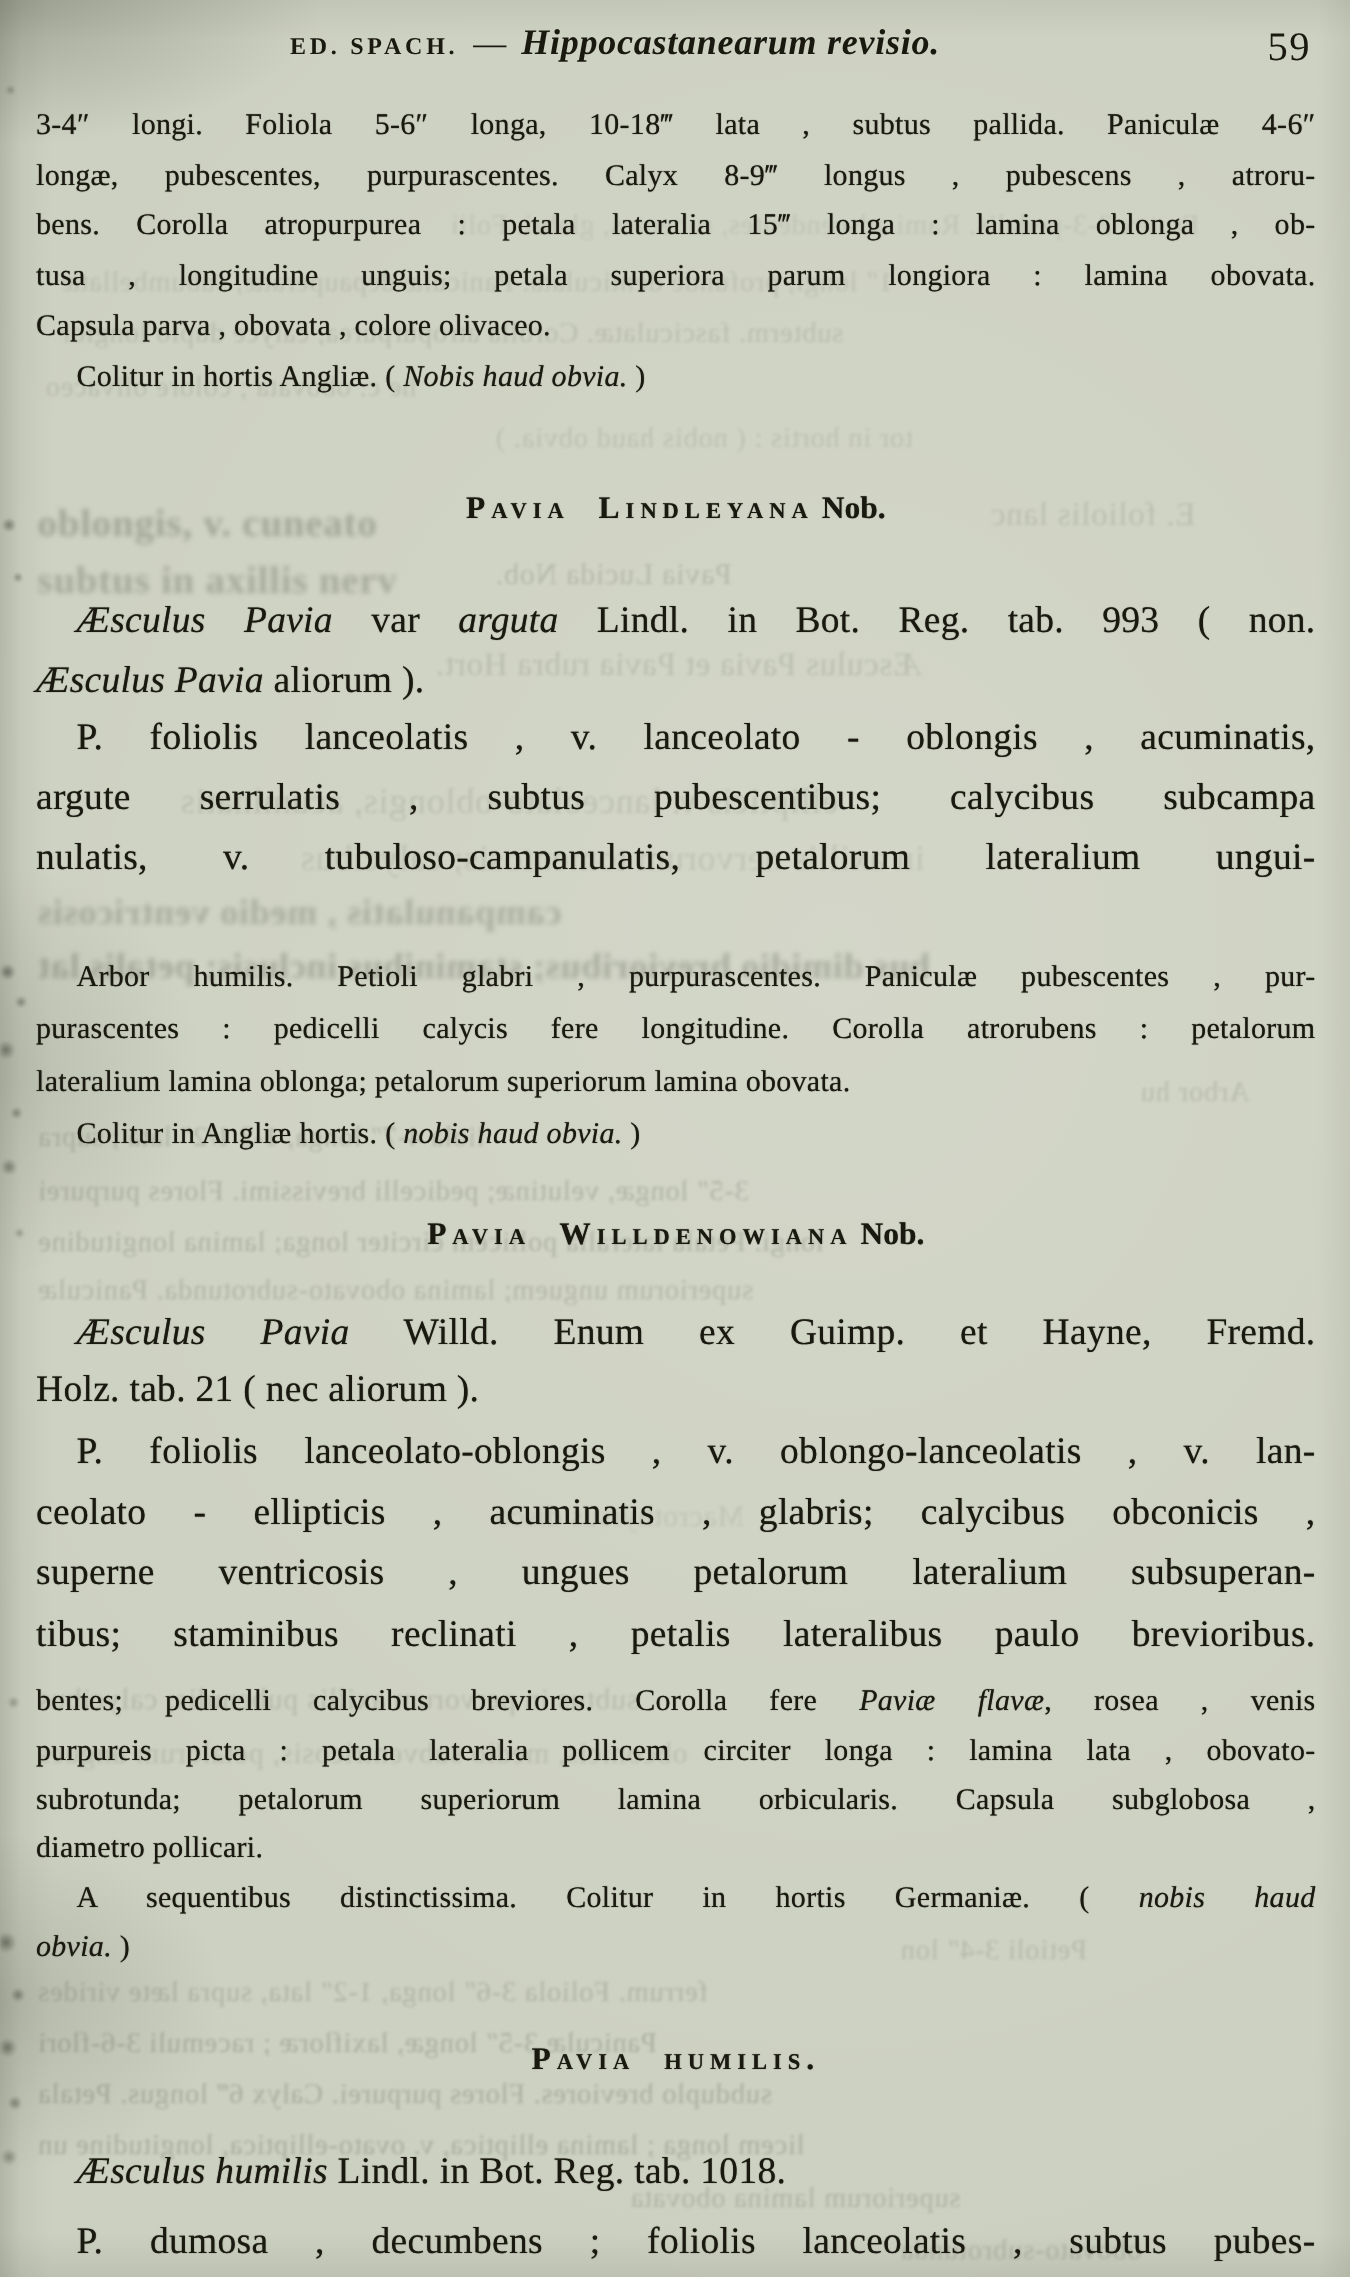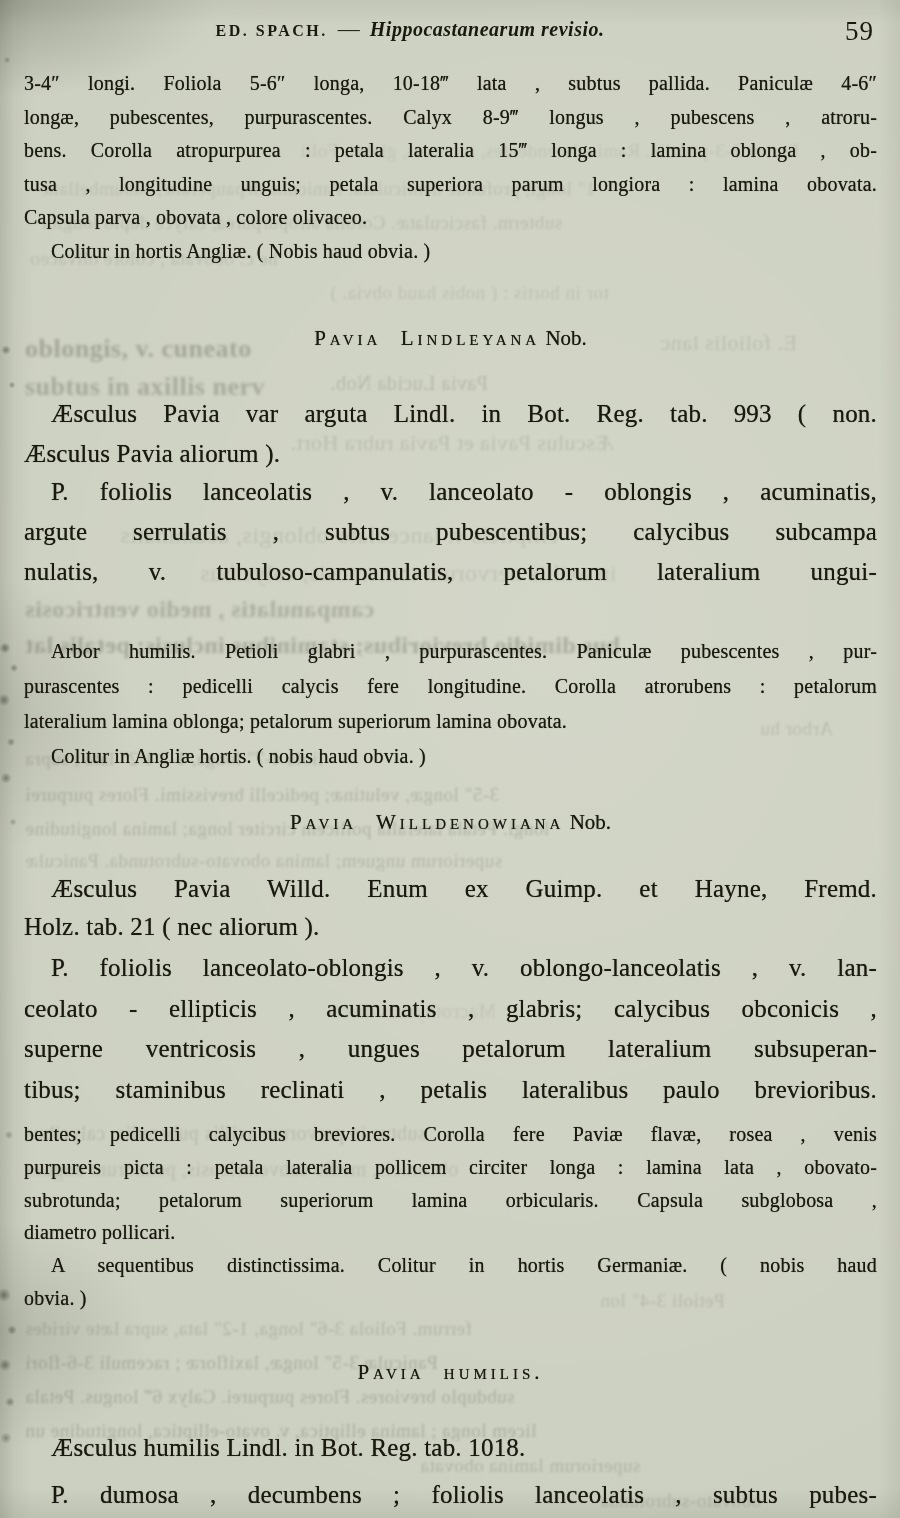--- a/index.html
+++ b/index.html
@@ -39,37 +39,37 @@
       radial-gradient(circle 8px at 6px 1438px, rgba(38,40,32,.35), transparent 70%),
       radial-gradient(circle 6px at 9px 1135px, rgba(38,40,32,.30), transparent 70%),
       radial-gradient(circle 5px at 7px 60px,   rgba(38,40,32,.30), transparent 70%);
   }
   .running-head{
     position:absolute;top:16px;left:0;width:820px;text-align:center;
     white-space:nowrap;
   }
   .running-head .author{font-size:16px;letter-spacing:2.5px;font-weight:bold;margin-top:10px;}
   .running-head .dash{font-size:22px;padding:0 6px;}
-  .running-head .title{font-size:20px;font-style:italic;font-weight:bold;letter-spacing:0.5px;}
+  .running-head .title{font-size:24px;font-style:italic;font-weight:bold;letter-spacing:0.5px;}
   .pageno{position:absolute;top:16px;right:26px;font-size:27px;letter-spacing:1px;}
   main{position:absolute;inset:0;}
   .block{position:absolute;left:24px;width:853px;}
   .block .line{
     line-height:var(--lh,34px);
     text-shadow:0 0 0.7px rgba(26,25,16,0.75);
     letter-spacing:0.2px;
   }
   .block .line.full{text-align:justify;text-align-last:justify;}
   .block .line.ind{text-indent:27px;}
   .small{font-size:20px;}
   .large{font-size:25px;}
-  .heading{position:absolute;left:24px;width:853px;margin:0;font-weight:normal;}
+  .heading{position:absolute;left:24px;width:853px;margin:0;font-weight:bold;}
   .heading .line{text-align:center;text-shadow:0 0 0.7px rgba(26,25,16,0.75);font-size:21px;}
   .sc{font-variant:small-caps;letter-spacing:4px;word-spacing:10px;}
-  .it{margin-top:24px;}
+  .it{font-style:italic;margin-top:24px;}
   
   .ghost-layer{position:absolute;inset:0;pointer-events:none;}
   .ghost{
     position:absolute;white-space:nowrap;color:#3c4134;
     filter:blur(1.2px);letter-spacing:0.5px;
   }
   .ghost.mir{transform:scaleX(-1);}
   .ghost.gb{font-weight:bold;filter:blur(1.6px);}
 </style>
 </head>

